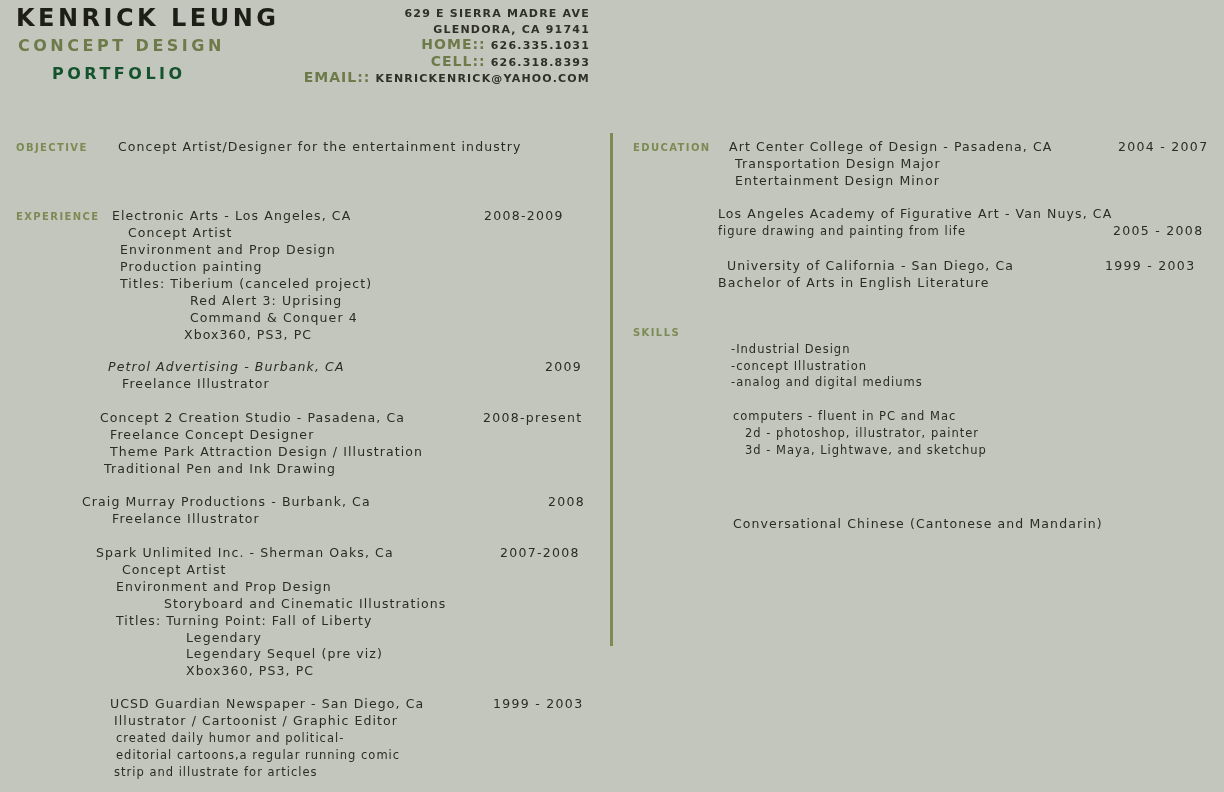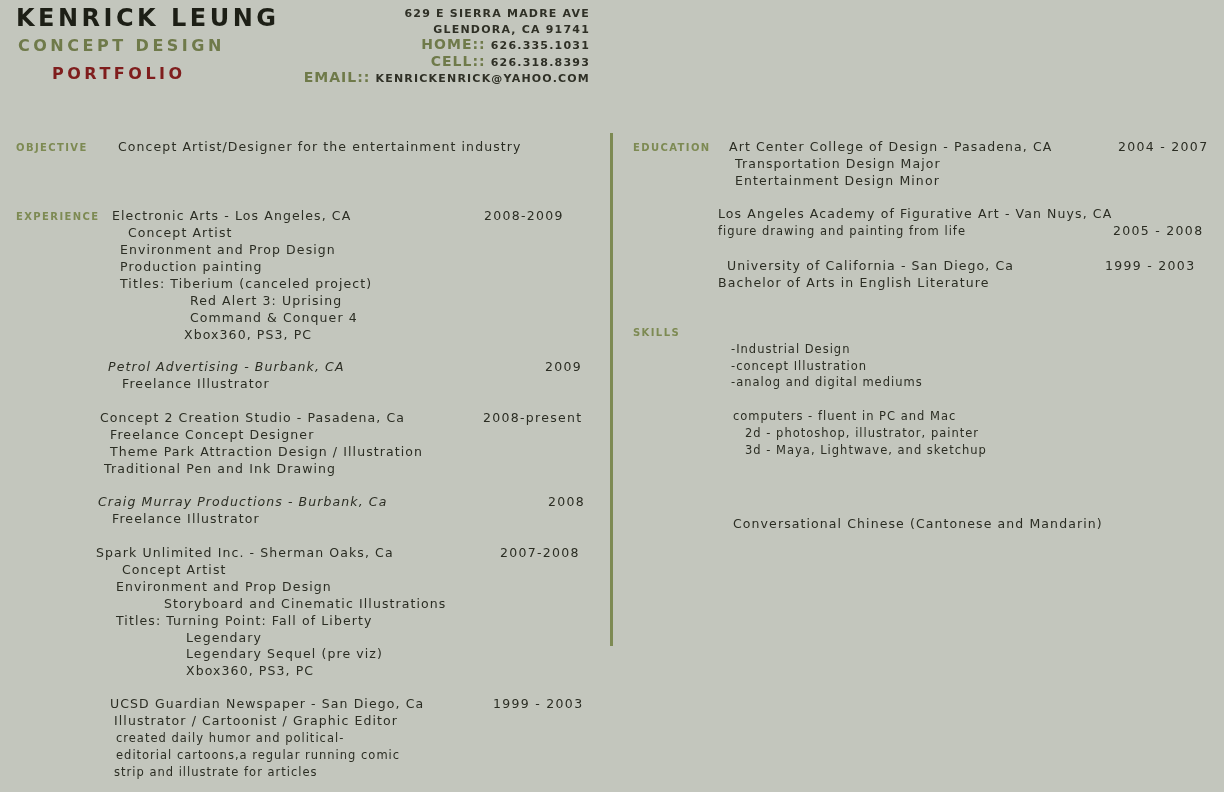--- a/index.html
+++ b/index.html
@@ -47,21 +47,21 @@
     letter-spacing: 3.5px;
     color: #6f7a4a;
     font-weight: bold;
   }
   .subtitle2 {
     position: absolute;
     left: 52px;
     top: 64px;
     font-size: 16px;
     letter-spacing: 3.5px;
-    color: #7f1d1d;
+    color: #14532d;
     font-weight: bold;
   }
   .contact {
     position: absolute;
     left: 300px;
     top: 6px;
     width: 290px;
     text-align: right;
     font-size: 11px;
     letter-spacing: 1.2px;
@@ -155,21 +155,21 @@
   <div class="txt" style="left:108px; top:359px;font-style:italic;">Petrol Advertising - Burbank, CA</div>
   <div class="date" style="left:545px; top:359px;">2009</div>
   <div class="txt" style="left:122px; top:376px;">Freelance Illustrator</div>
 
   <div class="txt" style="left:100px; top:410px;">Concept 2 Creation Studio - Pasadena, Ca</div>
   <div class="date" style="left:483px; top:410px;">2008-present</div>
   <div class="txt" style="left:110px; top:427px;">Freelance Concept Designer</div>
   <div class="txt" style="left:110px; top:444px;">Theme Park Attraction Design / Illustration</div>
   <div class="txt" style="left:104px; top:461px;">Traditional Pen and Ink Drawing</div>
 
-  <div class="txt" style="left:98px; top:494px;font-style:italic;">Craig Murray Productions - Burbank, Ca</div>
+  <div class="txt" style="left:82px; top:494px;">Craig Murray Productions - Burbank, Ca</div>
   <div class="date" style="left:548px; top:494px;">2008</div>
   <div class="txt" style="left:112px; top:511px;">Freelance Illustrator</div>
 
   <div class="txt" style="left:96px; top:545px;">Spark Unlimited Inc. - Sherman Oaks, Ca</div>
   <div class="date" style="left:500px; top:545px;">2007-2008</div>
   <div class="txt" style="left:122px; top:562px;">Concept Artist</div>
   <div class="txt" style="left:116px; top:579px;">Environment and Prop Design</div>
   <div class="txt" style="left:116px; top:596px;margin-left:48px;">Storyboard and Cinematic Illustrations</div>
   <div class="txt" style="left:116px; top:613px;">Titles:  Turning Point: Fall of Liberty</div>
   <div class="txt" style="left:186px; top:630px;">Legendary</div>

